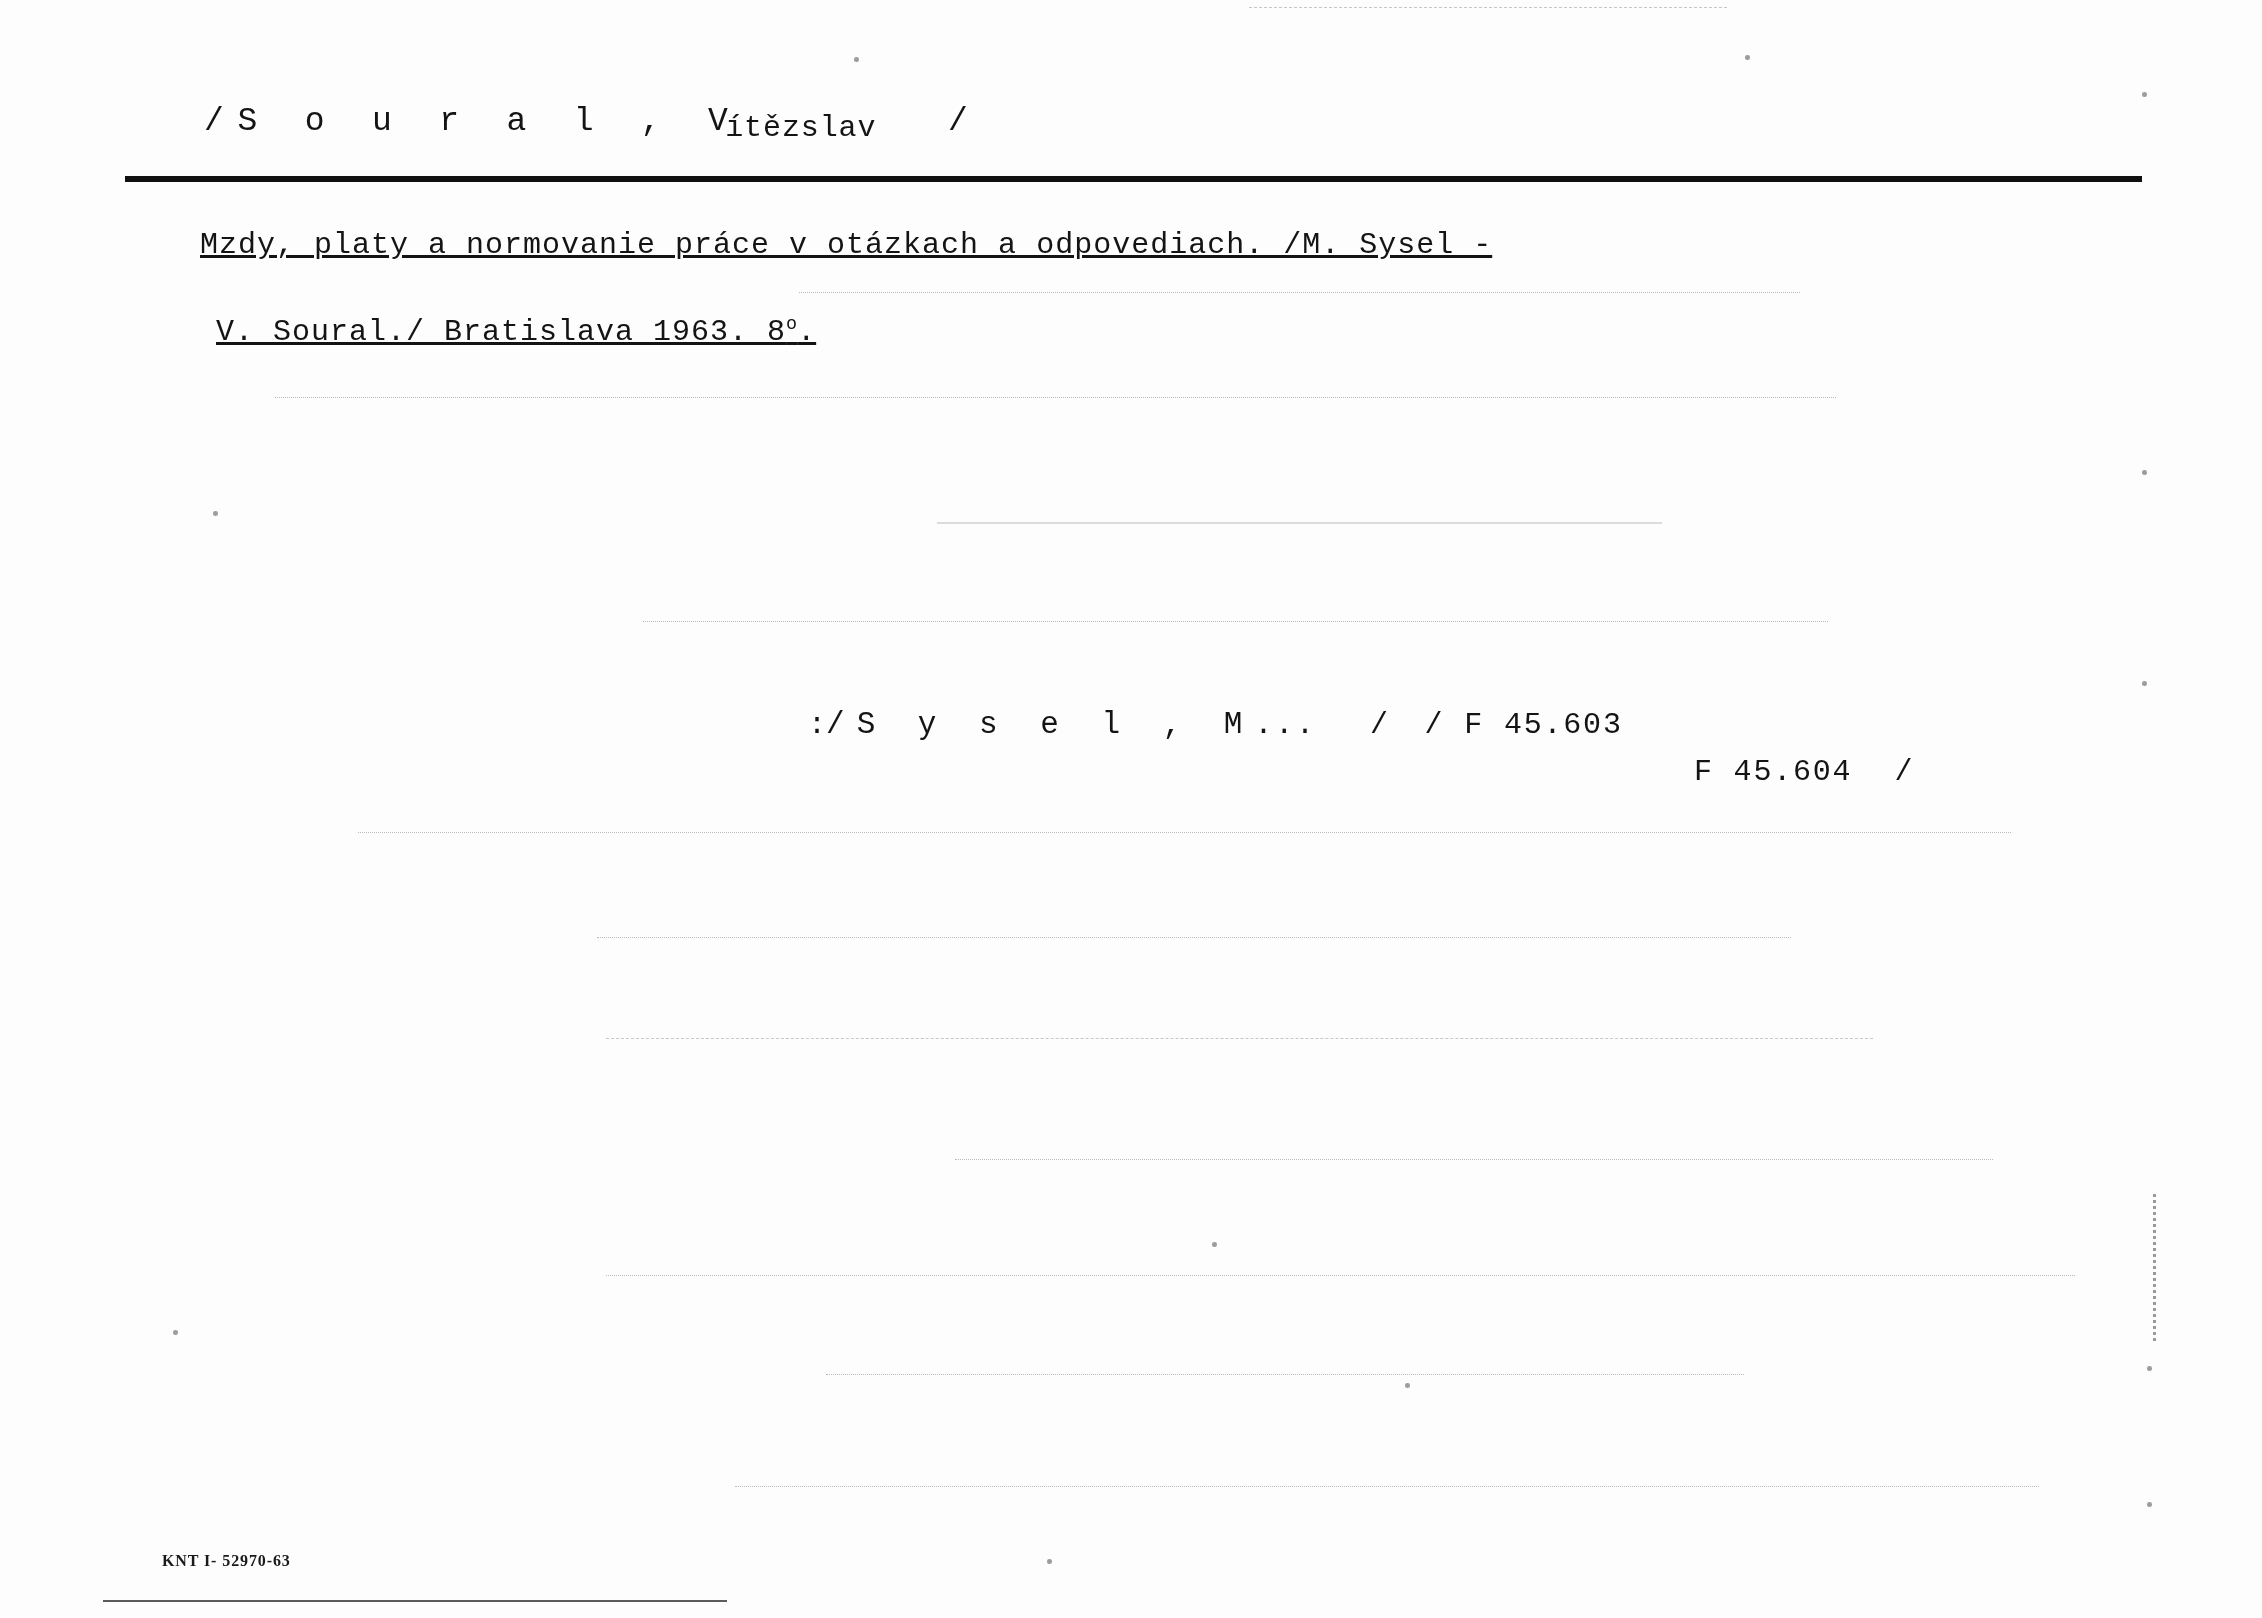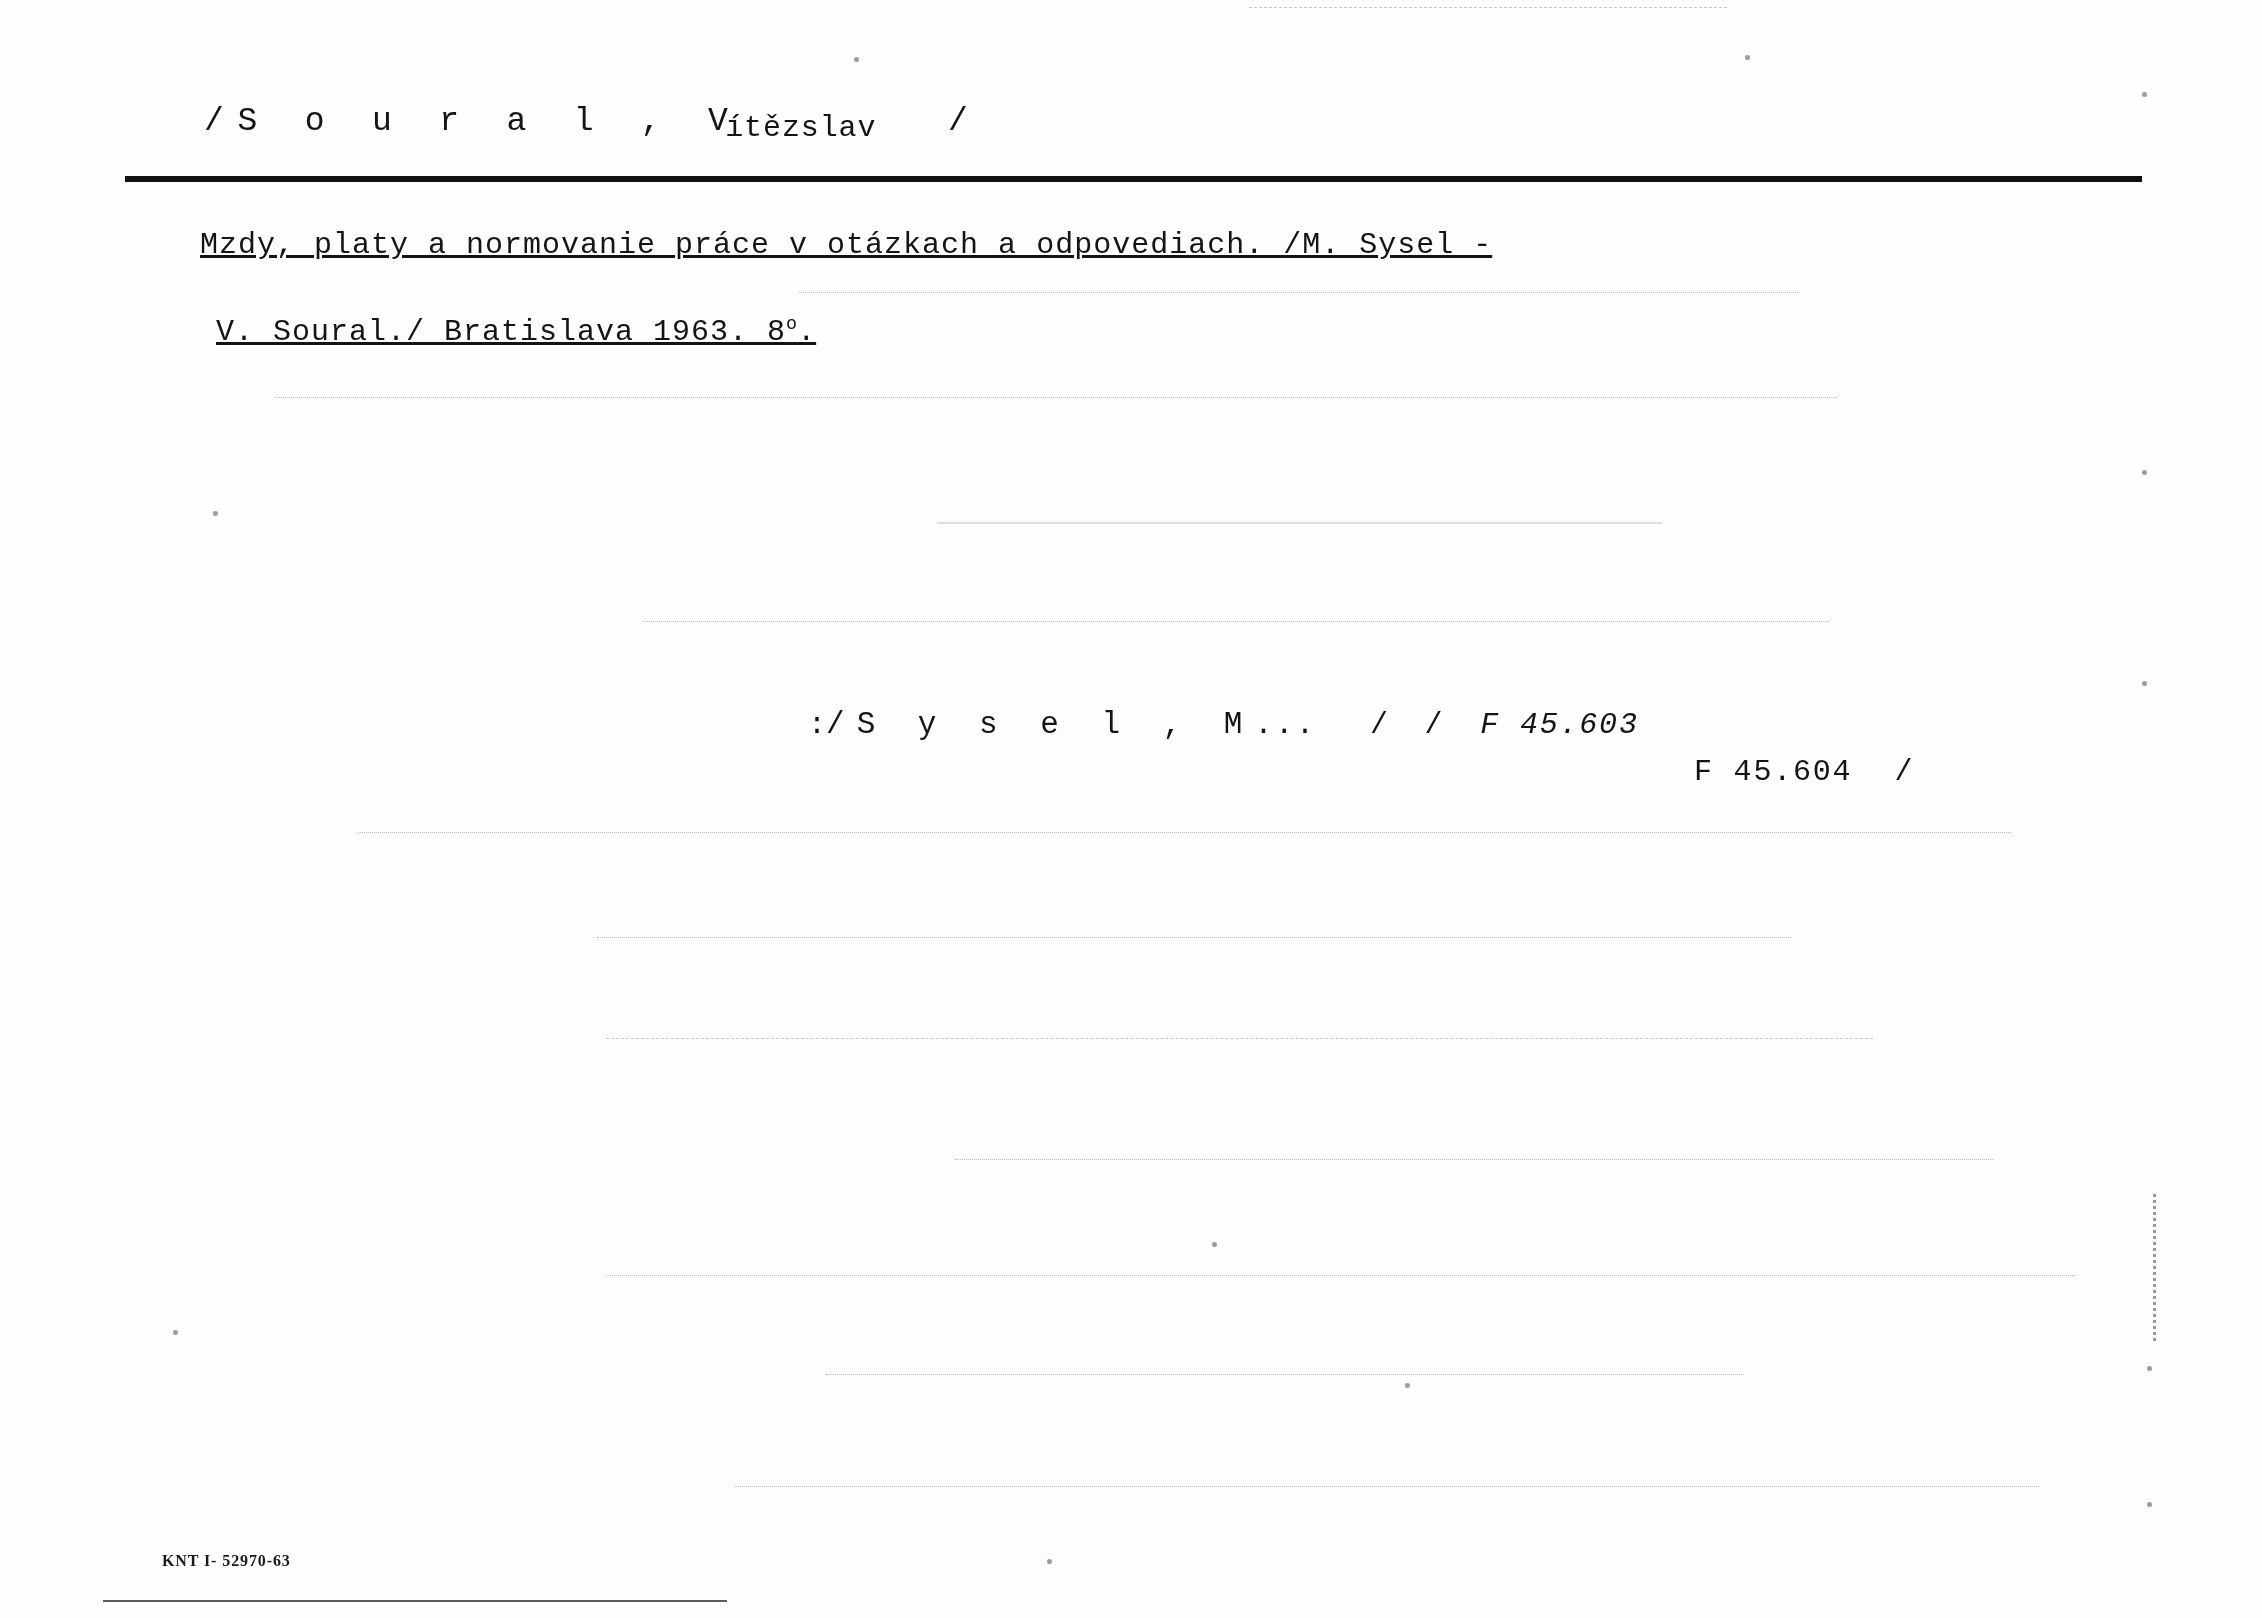--- a/index.html
+++ b/index.html
@@ -84,21 +84,21 @@
     top: 707px;
     font-size: 30px;
   }
   .ref-spaced {
     letter-spacing: 12px;
     font-size: 31px;
   }
   .ref-dots { letter-spacing: 2.8px; }
   .ref-slash1 { margin-left: 53px; letter-spacing: 3.7px; }
   .ref-slash2 { margin-left: 33px; letter-spacing: 3.7px; }
-  .ref-code1 { margin-left: 34px; letter-spacing: 1.8px; font-style: italic; }
+  .ref-code1 { margin-left: 18px; letter-spacing: 1.8px; }
 
   .ref-second {
     left: 1694px;
     top: 755px;
     font-size: 30px;
     letter-spacing: 1.8px;
   }
   .ref-second .trailing-slash { margin-left: 42px; }
 
   

